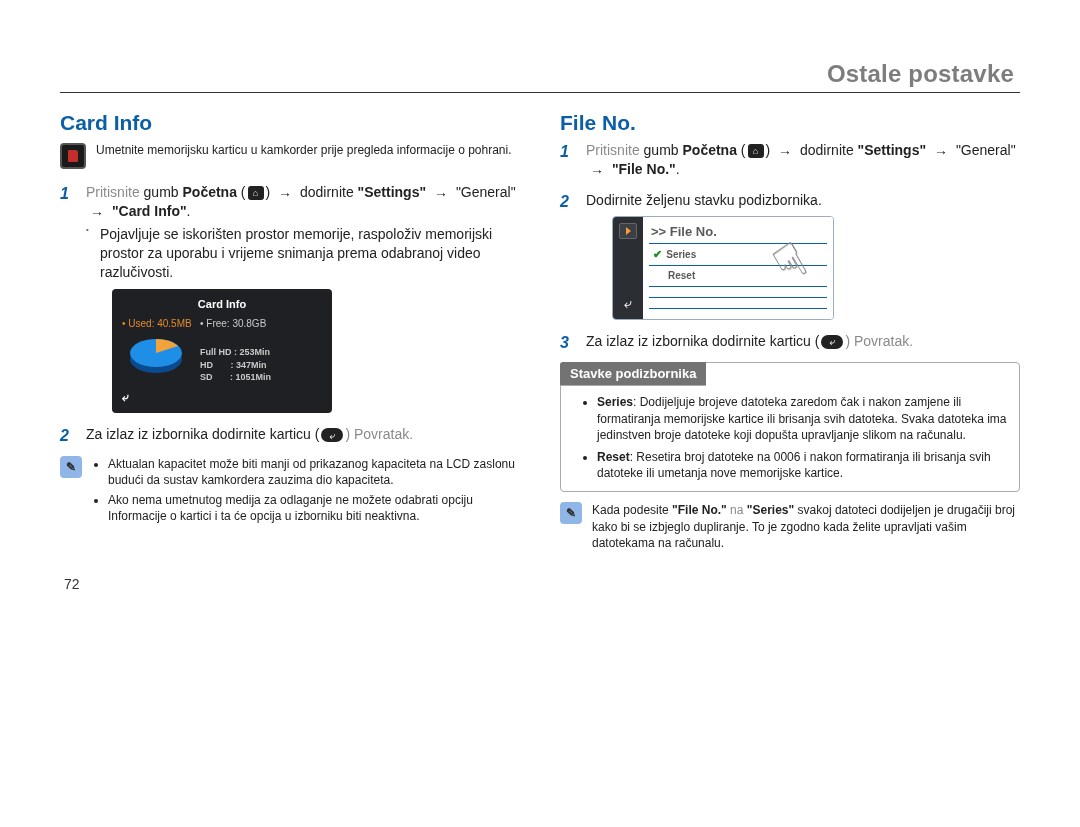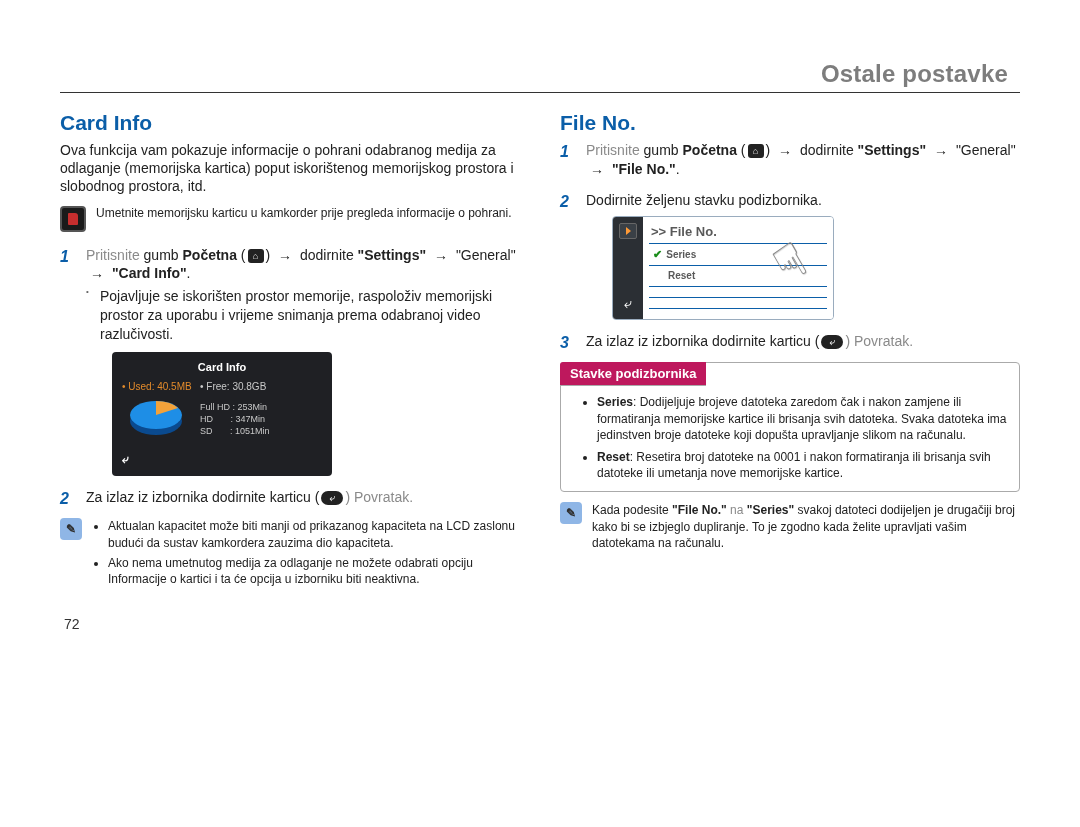--- a/index.html
+++ b/index.html
@@ -15,21 +15,21 @@
   }
   .page {
     padding: 60px 60px 40px 60px;
     box-sizing: border-box;
   }
   .chapter-title {
     text-align: right;
     font-size: 24px;
     font-weight: bold;
     color: #7d7d7d;
-    margin: 0 12px 4px 0;
+    margin: 0 6px 4px 0;
     letter-spacing: .2px;
   }
   hr.rule {
     border: none;
     border-top: 1px solid #333;
     margin: 0 0 18px 0;
   }
   .columns {
     display: flex;
     gap: 40px;
@@ -152,21 +152,21 @@
     font-size: 10px;
     margin: 8px 0 0 26px;
   }
   .ci-title {
     color: #fff;
     text-align: center;
     font-size: 11px;
     font-weight: bold;
     margin-bottom: 6px;
   }
-  .ci-body { display: flex; gap: 10px; align-items: center; }
+  .ci-body { display: flex; gap: 10px; align-items: flex-end; font-weight: bold; }
   .pie {
     width: 68px;
     height: 52px;
     position: relative;
   }
   .pie svg { width: 100%; height: 100%; }
   .ci-legend { font-size: 10px; line-height: 1.25; }
   .ci-legend .used { color: #e28a2b; }
   .ci-legend .free { color: #c8c8c8; }
   .ci-stats {
@@ -263,21 +263,21 @@
   .note-box li { margin-bottom: 4px; }
   
   .panel-frame {
     border: 1px solid #aaa;
     border-radius: 4px;
     margin: 10px 0 10px 0;
     padding: 0;
     font-size: 12px;
   }
   .panel-header {
-    background: #be185d;
+    background: #737373;
     color: #fff;
     font-weight: bold;
     font-size: 13px;
     padding: 4px 10px;
     border-bottom: 1px solid #aaa;
     width: fit-content;
     margin: -1px 0 0 -1px;
     border-radius: 3px 0 0 0;
   }
   .panel-frame ul {
@@ -297,21 +297,20 @@
 <body>
 
 <div class="page">
   <h1 class="chapter-title">Ostale postavke</h1>
   <hr class="rule">
 
   <div class="columns">
 
     <div class="col">
       <h2 class="section-title">Card Info</h2>
-      <p class="para">Ova funkcija vam pokazuje informacije o pohrani odabranog medija za odlaganje (memorijska kartica) poput iskorištenog memorijskog prostora i slobodnog prostora, itd.</p>
 
       <div class="insert-note">
         <span class="card-icon"></span>
         <span>Umetnite memorijsku karticu u kamkorder prije pregleda informacije o pohrani.</span>
       </div>
 
       <ol class="steps">
         <li>
           <span class="muted">Pritisnite</span><span> gumb </span><b>Početna</b>
           (<span class="home-icon">⌂</span>)
@@ -399,21 +398,21 @@
 
         <li>
           <span>Za izlaz iz izbornika dodirnite karticu (</span><span class="return-pill">⤶</span><span class="muted">) Povratak.</span>
         </li>
       </ol>
 
       <div class="panel-frame">
         <div class="panel-header">Stavke podizbornika</div>
         <ul>
           <li><b>Series</b><span>: Dodijeljuje brojeve datoteka zaredom čak i nakon zamjene ili formatiranja memorijske kartice ili brisanja svih datoteka. Svaka datoteka ima jedinstven broje datoteke koji dopušta upravljanje slikom na računalu.</span></li>
-          <li><b>Reset</b><span>: Resetira broj datoteke na 0001 i nakon formatiranja ili brisanja svih datoteke ili umetanja nove memorijske kartice.</span></li>
+          <li><b>Reset</b><span>: Resetira broj datoteke na 0006 i nakon formatiranja ili brisanja svih datoteke ili umetanja nove memorijske kartice.</span></li>
         </ul>
       </div>
 
       <div class="note-box">
         <span class="note-icon">✎</span>
         <div>
           <span>Kada podesite </span><b>"File No."</b><span class="muted"> na </span><b>"Series"</b><span> svakoj datoteci dodijeljen je drugačiji broj kako bi se izbjeglo dupliranje. To je zgodno kada želite upravljati vašim datotekama na računalu.</span>
         </div>
       </div>
     </div>

